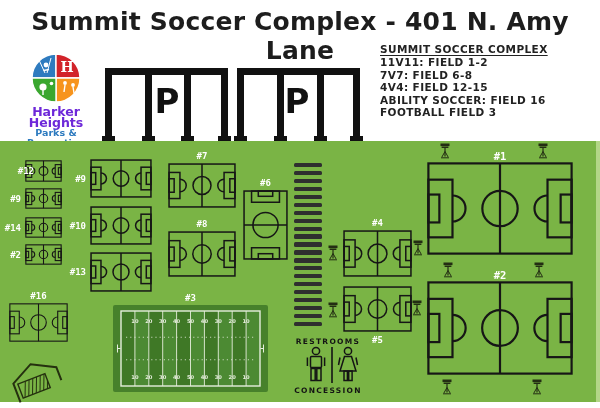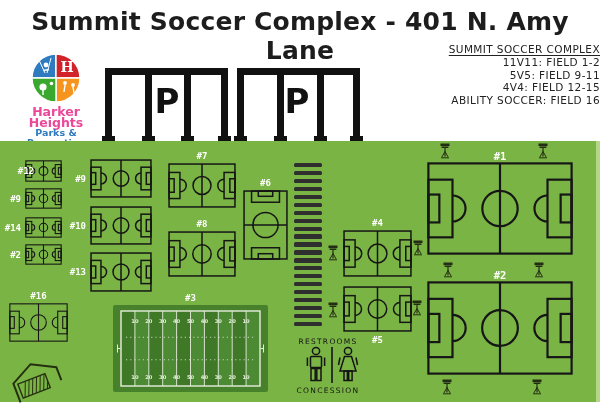--- a/index.html
+++ b/index.html
@@ -3,45 +3,45 @@
 <meta charset="utf-8">
 <style>
   html,body{margin:0;padding:0;background:#fff;}
   .stage{position:relative;width:600px;height:408px;background:#ffffff;overflow:hidden;
          font-family:"DejaVu Sans","Liberation Sans",sans-serif;}
   .title{position:absolute;top:7px;left:0;width:600px;text-align:center;
          font-size:25px;font-weight:800;color:#1d1d1d;letter-spacing:0.2px;}
   
   .logo{position:absolute;left:8px;top:52px;width:96px;text-align:center;}
   .logo svg{display:block;margin:0 auto;}
-  .logo-l1{font-size:12.5px;font-weight:800;color:#ec4899;margin-top:2px;line-height:11px;}
+  .logo-l1{font-size:12.5px;font-weight:800;color:#6d28d9;margin-top:2px;line-height:11px;}
   .logo-l2{font-size:9.5px;font-weight:700;color:#2e7bbf;line-height:10px;}
   .logo-l3{font-family:"DejaVu Serif","Liberation Serif",serif;font-style:italic;
            font-size:9px;color:#49b8e8;line-height:10px;}
   
-  .legend{position:absolute;right:0;top:43px;width:212px;text-align:right;color:#222;
-          font-weight:400;font-size:10.5px;line-height:12.4px;letter-spacing:0.4px;}
+  .legend{position:absolute;right:8px;top:43px;width:212px;text-align:left;color:#222;
+          font-weight:700;font-size:10.5px;line-height:12.4px;letter-spacing:0.4px;}
   .legend-title{text-decoration:underline;text-underline-offset:2px;margin-bottom:1px;}
   
   .pstruct{position:absolute;top:68px;height:73px;}
   .pbar{position:absolute;left:0;top:0;height:7px;background:#111;}
   .pleg{position:absolute;top:5px;width:7px;height:64px;background:#111;}
   .pfoot{position:absolute;top:68px;width:13px;height:4.5px;background:#111;}
   .pletter{position:absolute;top:16px;font-size:34px;font-weight:800;color:#111;
            transform:translateX(-50%);line-height:34px;}
   
   .map{position:absolute;left:0;top:141px;width:600px;height:261px;background:#7ab445;}
   .map-edge{position:absolute;right:0;top:0;width:4px;height:261px;background:#b3d687;}
   .field{position:absolute;}
   .flabel{position:absolute;color:#ffffff;font-family:"DejaVu Sans Mono","Liberation Mono",monospace;
           font-weight:bold;font-size:9px;white-space:nowrap;}
   .flabel.big{font-size:10.5px;}
   .cross{position:absolute;}
   .cbar{width:100%;background:#2f2f2f;border-radius:1.5px;}
-  .rr{position:absolute;text-align:center;color:#141414;font-weight:400;
+  .rr{position:absolute;text-align:center;color:#141414;font-weight:700;
       font-size:7.5px;letter-spacing:1.3px;white-space:nowrap;transform:translateX(-50%);}
   svg.abs{position:absolute;}
 </style>
 </head>
 <body>
 
 <div class="stage">
 
   <div class="title">Summit Soccer Complex - 401 N. Amy Lane</div>
 
@@ -70,23 +70,24 @@
     </svg>
     <div class="logo-l1">Harker Heights</div>
     <div class="logo-l2">Parks &amp; Recreation</div>
     <div class="logo-l3">Creating Community</div>
   </div>
 
   <div class="legend">
     <div class="legend-title">SUMMIT SOCCER COMPLEX</div>
     <div id="legend-lines">
         <div>11V11: FIELD 1-2</div>
-        <div>5V5: FIELD 9-11</div>
+        <div>7V7: FIELD 6-8</div>
         <div>4V4: FIELD 12-15</div>
         <div>ABILITY SOCCER: FIELD 16</div>
+        <div>FOOTBALL FIELD 3</div>
       </div>
   </div>
 
   <div id="parking">
       <div class="pstruct" style="left: 105px; width: 123px;">
         <div class="pbar" style="width: 123px;"></div>
         <div class="pleg" style="left: 0px;"></div>
         <div class="pfoot" style="left: -3px;"></div>
         <div class="pleg" style="left: 40px;"></div>
         <div class="pfoot" style="left: 37px;"></div>

